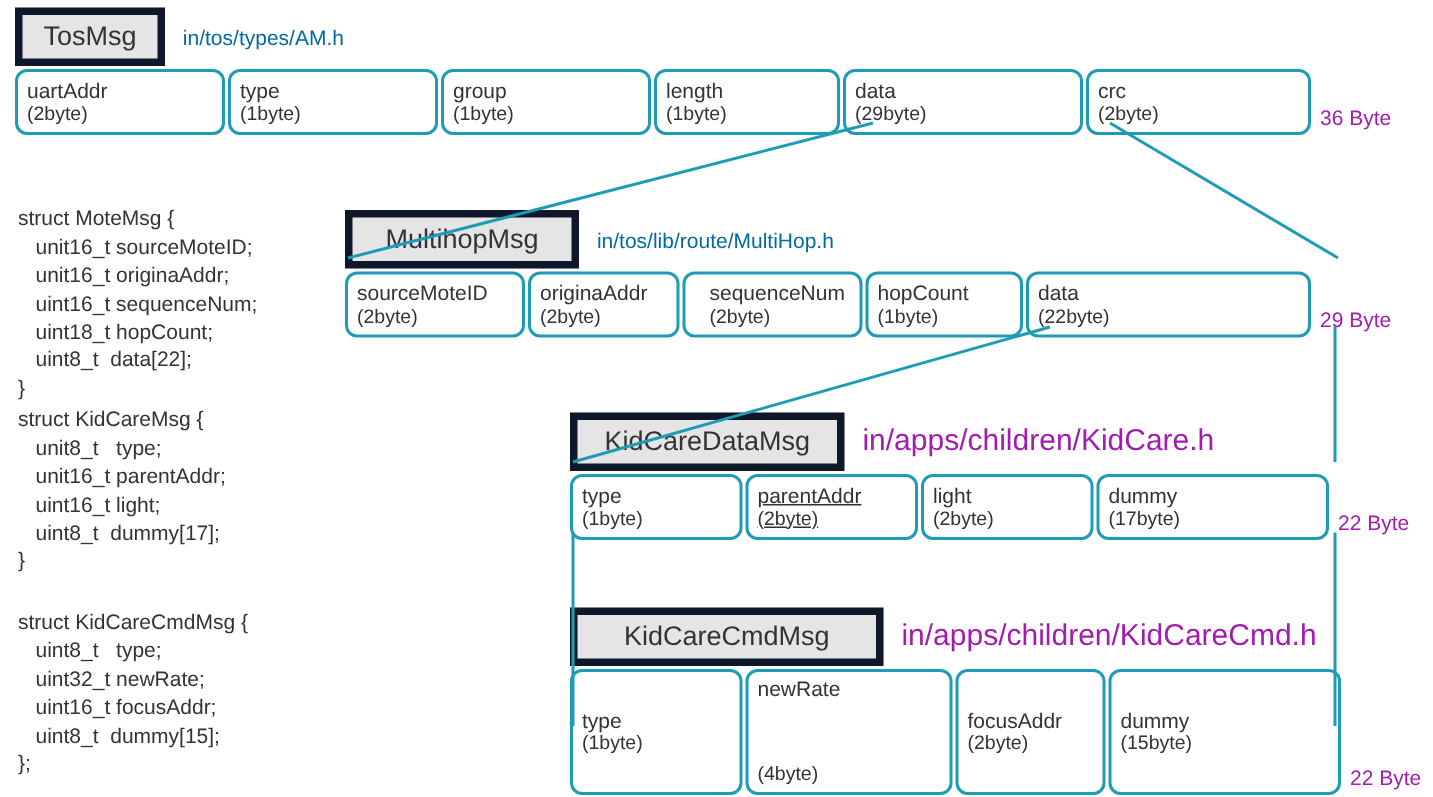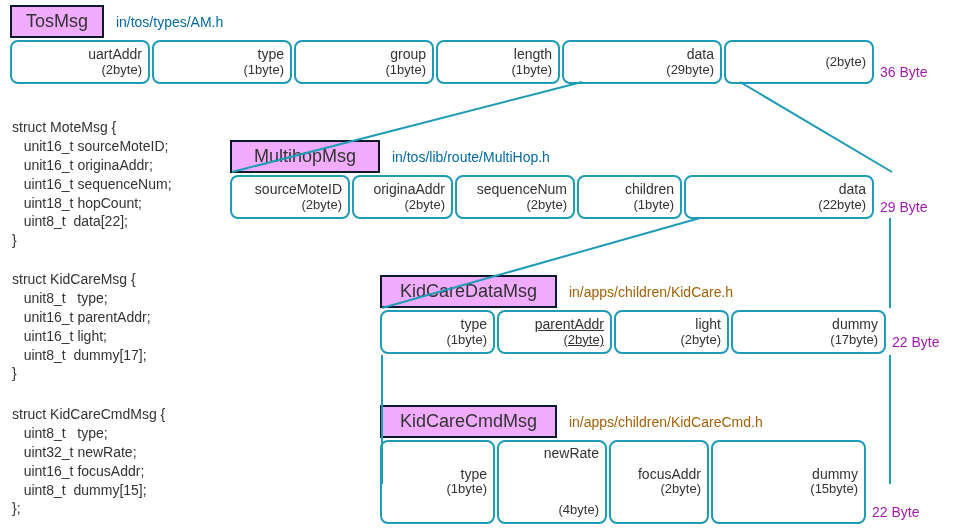--- a/index.html
+++ b/index.html
@@ -7,46 +7,46 @@
       font-family: "Segoe UI", Arial, sans-serif; 
       font-size: 14px; 
       color: #333;
       background: #fff;
       width: 955px;
       height: 531px;
       position: relative;
     }
     .title-box {
       display: inline-block;
-      background: #f0abfc;
-      border: 2px solid #0f172a;
+      background: #e5e5e5;
+      border: 5px solid #0f172a;
       padding: 4px 14px;
       font-size: 18px;
       color: #333;
     }
     .path-text {
       font-size: 14px;
       color: #0369a1;
       margin-left: 8px;
     }
     .path-red {
-      font-size: 14px;
-      color: #a16207;
+      font-size: 20px;
+      color: #a21caf;
       margin-left: 8px;
     }
     .field-row {
       display: flex;
       flex-direction: row;
       align-items: stretch;
       margin-top: 2px;
     }
     .field {
       border: 2px solid #1e9bb5;
       border-radius: 8px;
-      text-align: right;
+      text-align: left;
       padding: 4px 6px;
       margin-right: 2px;
       display: flex;
       flex-direction: column;
       justify-content: center;
       min-height: 44px;
       background: #fff;
     }
     .field-name { font-size: 14px; line-height: 1.1; }
     .field-size { font-size: 13px; line-height: 1.1; }
@@ -99,27 +99,28 @@
     </div>
     <div class="field" style="width:124px;">
       <span class="field-name">length</span>
       <span class="field-size">(1byte)</span>
     </div>
     <div class="field" style="width:160px;">
       <span class="field-name">data</span>
       <span class="field-size">(29byte)</span>
     </div>
     <div class="field" style="width:150px;">
+      <span class="field-name">crc</span>
       <span class="field-size">(2byte)</span>
     </div>
     <span class="byte-label">36 Byte</span>
   </div>
 </div>
 
-<div class="section" style="left:12px; top:118px;">
+<div class="section" style="left:12px; top:136px;">
   <div class="code-block">struct MoteMsg {
    unit16_t sourceMoteID;
    unit16_t originaAddr;
    uint16_t sequenceNum;
    uint18_t hopCount;
    uint8_t  data[22];
 }</div>
 </div>
 <div class="section" style="left:12px; top:270px;">
   <div class="code-block">struct KidCareMsg {
@@ -150,21 +151,21 @@
     </div>
     <div class="field" style="width:101px;">
       <span class="field-name">originaAddr</span>
       <span class="field-size">(2byte)</span>
     </div>
     <div class="field" style="width:120px;padding-left:16px;">
       <span class="field-name">sequenceNum</span>
       <span class="field-size">(2byte)</span>
     </div>
     <div class="field" style="width:105px;">
-      <span class="field-name">children</span>
+      <span class="field-name">hopCount</span>
       <span class="field-size">(1byte)</span>
     </div>
     <div class="field" style="width:190px;">
       <span class="field-name">data</span>
       <span class="field-size">(22byte)</span>
     </div>
     <span class="byte-label">29 Byte</span>
   </div>
 </div>
 
@@ -189,29 +190,29 @@
     <div class="field" style="width:155px;">
       <span class="field-name">dummy</span>
       <span class="field-size">(17byte)</span>
     </div>
     <span class="byte-label">22 Byte</span>
   </div>
 </div>
 
 <div class="section" style="left:380px; top:405px;">
   <div>
-    <span class="title-box" style="padding:4px 18px;">KidCareCmdMsg</span>
+    <span class="title-box" style="padding:4px 31px;">KidCareCmdMsg</span>
     <span class="path-red">in/apps/children/KidCareCmd.h</span>
   </div>
   <div class="field-row">
     <div class="field" style="width:115px;">
       <span class="field-name">type</span>
       <span class="field-size">(1byte)</span>
     </div>
-    <div class="field" style="width:110px;gap:42px;">
+    <div class="field" style="width:138px;gap:42px;">
       <span class="field-name">newRate</span>
       <span class="field-size">(4byte)</span>
     </div>
     <div class="field" style="width:100px;">
       <span class="field-name">focusAddr</span>
       <span class="field-size">(2byte)</span>
     </div>
     <div class="field" style="width:155px;">
       <span class="field-name">dummy</span>
       <span class="field-size">(15byte)</span>

